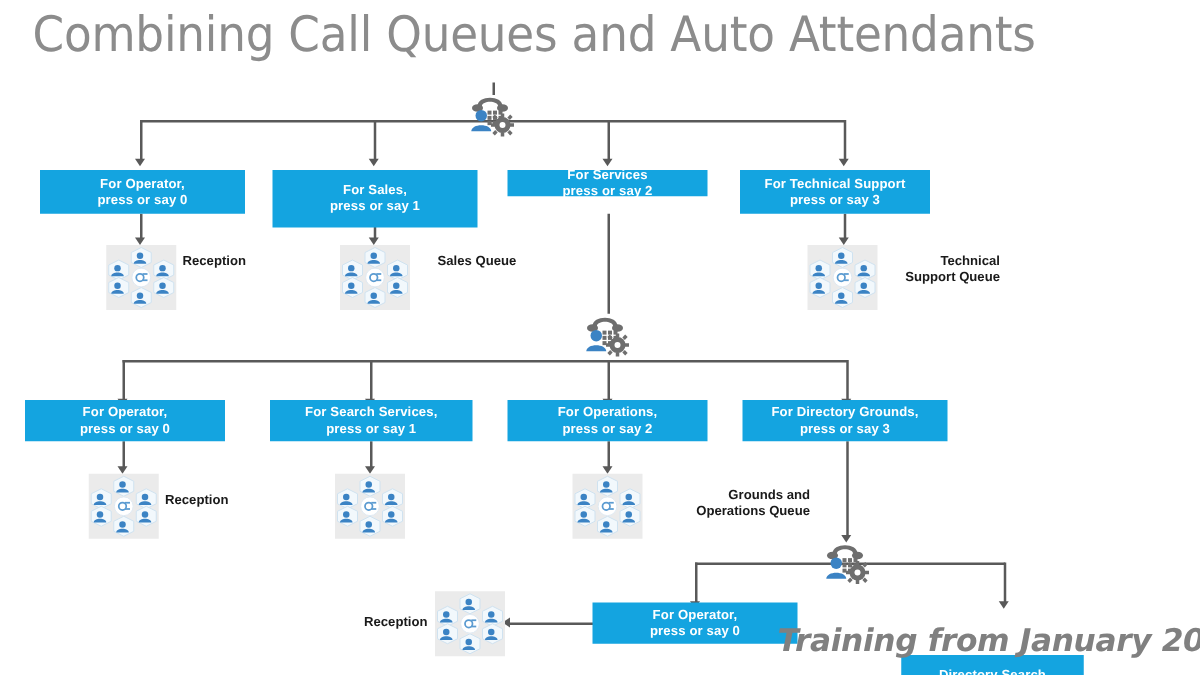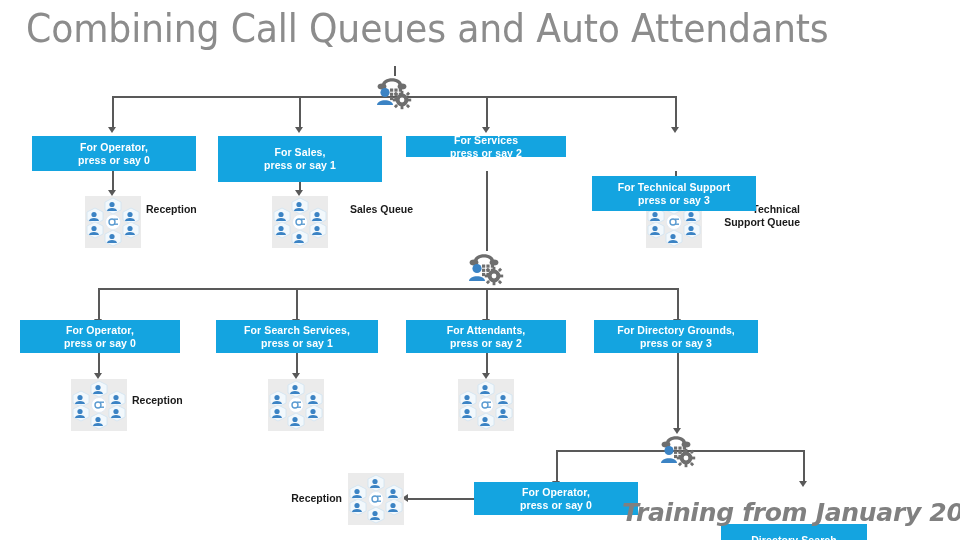--- a/index.html
+++ b/index.html
@@ -183,21 +183,21 @@
     <span class="l2">press or say 0</span>
   </div>
   <div class="opt-box" style="left:218px; top:136px; width:164px; height:46px;">
     <span class="l1">For Sales,</span>
     <span class="l2">press or say 1</span>
   </div>
   <div class="opt-box" style="left:406px; top:136px; width:160px; height:21px;">
     <span class="l1">For Services</span>
     <span class="l2">press or say 2</span>
   </div>
-  <div class="opt-box" style="left:592px; top:136px; width:164px; height:35px;margin-top:40px;">
+  <div class="opt-box" style="left:592px; top:136px; width:152px; height:35px;">
     <span class="l1">For Technical Support</span>
     <span class="l2">press or say 3</span>
   </div>
 
   <div class="ln ln-v" style="left:112px; top:171px; height:20px;"></div>
   <div class="arrow-down" style="left:108px; top:190px;"></div>
   <div class="ln ln-v" style="left:299px; top:171px; height:20px;"></div>
   <div class="arrow-down" style="left:295px; top:190px;"></div>
   <div class="ln ln-v" style="left:675px; top:171px; height:20px;"></div>
   <div class="arrow-down" style="left:671px; top:190px;"></div>
@@ -344,21 +344,21 @@
 
   <div class="opt-box" style="left:20px; top:320px; width:160px; height:33px;">
     <span class="l1">For Operator,</span>
     <span class="l2">press or say 0</span>
   </div>
   <div class="opt-box" style="left:216px; top:320px; width:162px; height:33px;">
     <span class="l1">For Search Services,</span>
     <span class="l2">press or say 1</span>
   </div>
   <div class="opt-box" style="left:406px; top:320px; width:160px; height:33px;">
-    <span class="l1">For Attendants,</span>
+    <span class="l1">For Operations,</span>
     <span class="l2">press or say 2</span>
   </div>
   <div class="opt-box" style="left:594px; top:320px; width:164px; height:33px;">
     <span class="l1">For Directory Grounds,</span>
     <span class="l2">press or say 3</span>
   </div>
 
   <div class="ln ln-v" style="left:98px; top:353px; height:21px;"></div>
   <div class="arrow-down" style="left:94px; top:373px;"></div>
   <div class="ln ln-v" style="left:296px; top:353px; height:21px;"></div>
@@ -448,20 +448,24 @@
           <path d="M40 39 C40 35, 50 35, 50 39 Z" fill="#3b83c4"></path>
         <path d="M28 34 L36 38 L36 46 L28 50 L20 46 L20 38 Z" fill="#f2f8fc" stroke="#cfe2f0" stroke-width="0.8"></path>
         <circle cx="27" cy="40.5" r="2.6" fill="#3b83c4"></circle>
           <path d="M22 47 C22 43, 32 43, 32 47 Z" fill="#3b83c4"></path>
         <circle cx="28" cy="26" r="7.5" fill="#ffffff" stroke="#dfe9f2" stroke-width="0.8"></circle>
         <circle cx="27" cy="26" r="3" fill="none" stroke="#5b9bd1" stroke-width="1.4"></circle>
         <rect x="29" y="22.5" width="4" height="1.4" fill="#5b9bd1"></rect>
         <rect x="29" y="27.5" width="4" height="1.4" fill="#5b9bd1"></rect>
       </g>
     </svg>
+  </div>
+  <div class="q-label center" style="left:518px; top:390px; width:130px;">
+    <span>Grounds and</span><br>
+    <span>Operations Queue</span>
   </div>
 
   <div class="aa-icon" style="left:656px; top:430px; width:46px; height:40px;">
     <svg width="46" height="40" viewBox="0 0 46 40">
       <path d="M10 13 C10 4, 30 4, 30 13 L26.5 13 C26.5 8.2, 13.5 8.2, 13.5 13 Z" fill="#6e6e6e"></path>
       <ellipse cx="10" cy="14.4" rx="4.4" ry="3" fill="#6e6e6e"></ellipse>
       <ellipse cx="30" cy="14.4" rx="4.4" ry="3" fill="#6e6e6e"></ellipse>
       <g fill="#6e6e6e">
         <rect x="18" y="16.5" width="3.2" height="3.2"></rect>
           <rect x="22.4" y="16.5" width="3.2" height="3.2"></rect>

